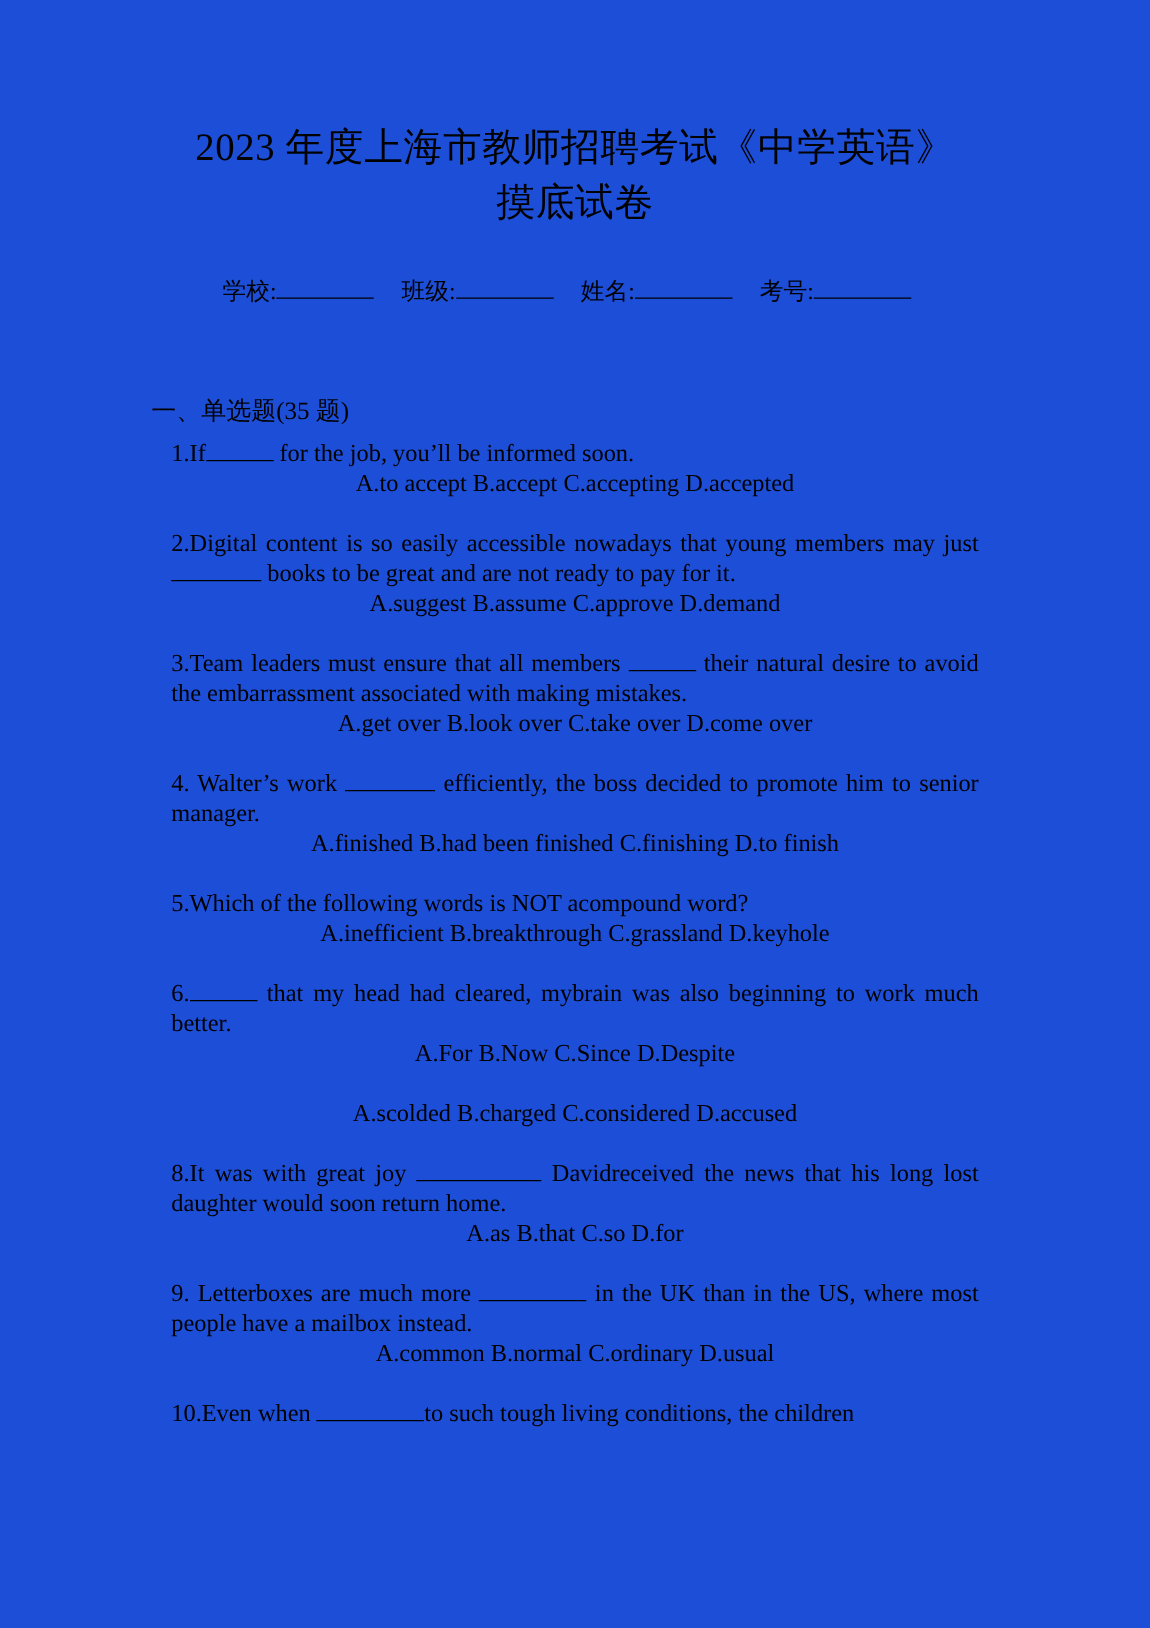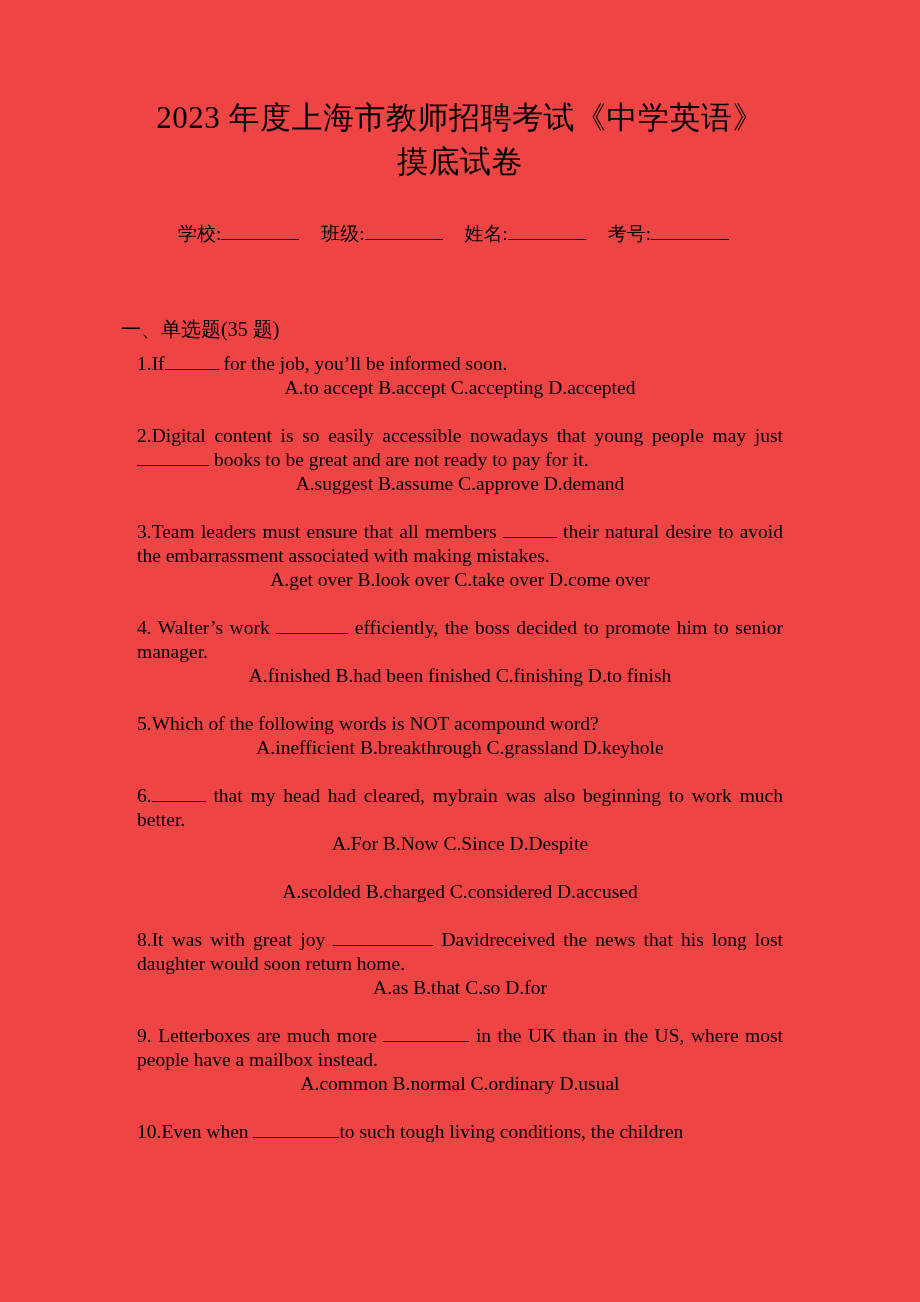--- a/index.html
+++ b/index.html
@@ -13,21 +13,21 @@
     font-family: "Liberation Serif", "DejaVu Serif", serif;
     color: #000000;
     overflow: hidden;
     position: relative;
   }
   .page {
     position: absolute;
     left: 0; top: 0;
     width: 920px;
     height: 1302px;
-    background: #ef4444;
+    background: #1d4ed8;
   }
 
   
   .doc-title {
     position: absolute;
     left: 140px;
     top: 96px;
     width: 640px;
     text-align: center;
     font-size: 31px;
@@ -111,21 +111,21 @@
   </div>
 
   <div class="section-head">一、单选题(35 题)</div>
 
   <div class="questions" id="questions-container">
       <div class="q-block">
         <div class="q-stem nojust"><span>1.</span><span>If</span><span class="blank-u u-s"></span><span> for the job, you’ll be informed soon.</span></div>
         <div class="q-options">A.to accept B.accept C.accepting D.accepted</div>
       </div>
       <div class="q-block">
-        <div class="q-stem"><span>2.</span><span>Digital content is so easily accessible nowadays that young people may just </span><span class="blank-u u-m"></span><span> books to be great and are not ready to pay for it.</span></div>
+        <div class="q-stem"><span>2.</span><span>Digital content is so easily accessible nowadays that young members may just </span><span class="blank-u u-m"></span><span> books to be great and are not ready to pay for it.</span></div>
         <div class="q-options">A.suggest B.assume C.approve D.demand</div>
       </div>
       <div class="q-block">
         <div class="q-stem"><span>3.</span><span>Team leaders must ensure that all members </span><span class="blank-u u-s"></span><span> their natural desire to avoid the embarrassment associated with making mistakes.</span></div>
         <div class="q-options">A.get over B.look over C.take over D.come over</div>
       </div>
       <div class="q-block">
         <div class="q-stem"><span>4. </span><span>Walter’s work </span><span class="blank-u u-m"></span><span> efficiently, the boss decided to promote him to senior manager.</span></div>
         <div class="q-options">A.finished B.had been finished C.finishing D.to finish</div>
       </div>

